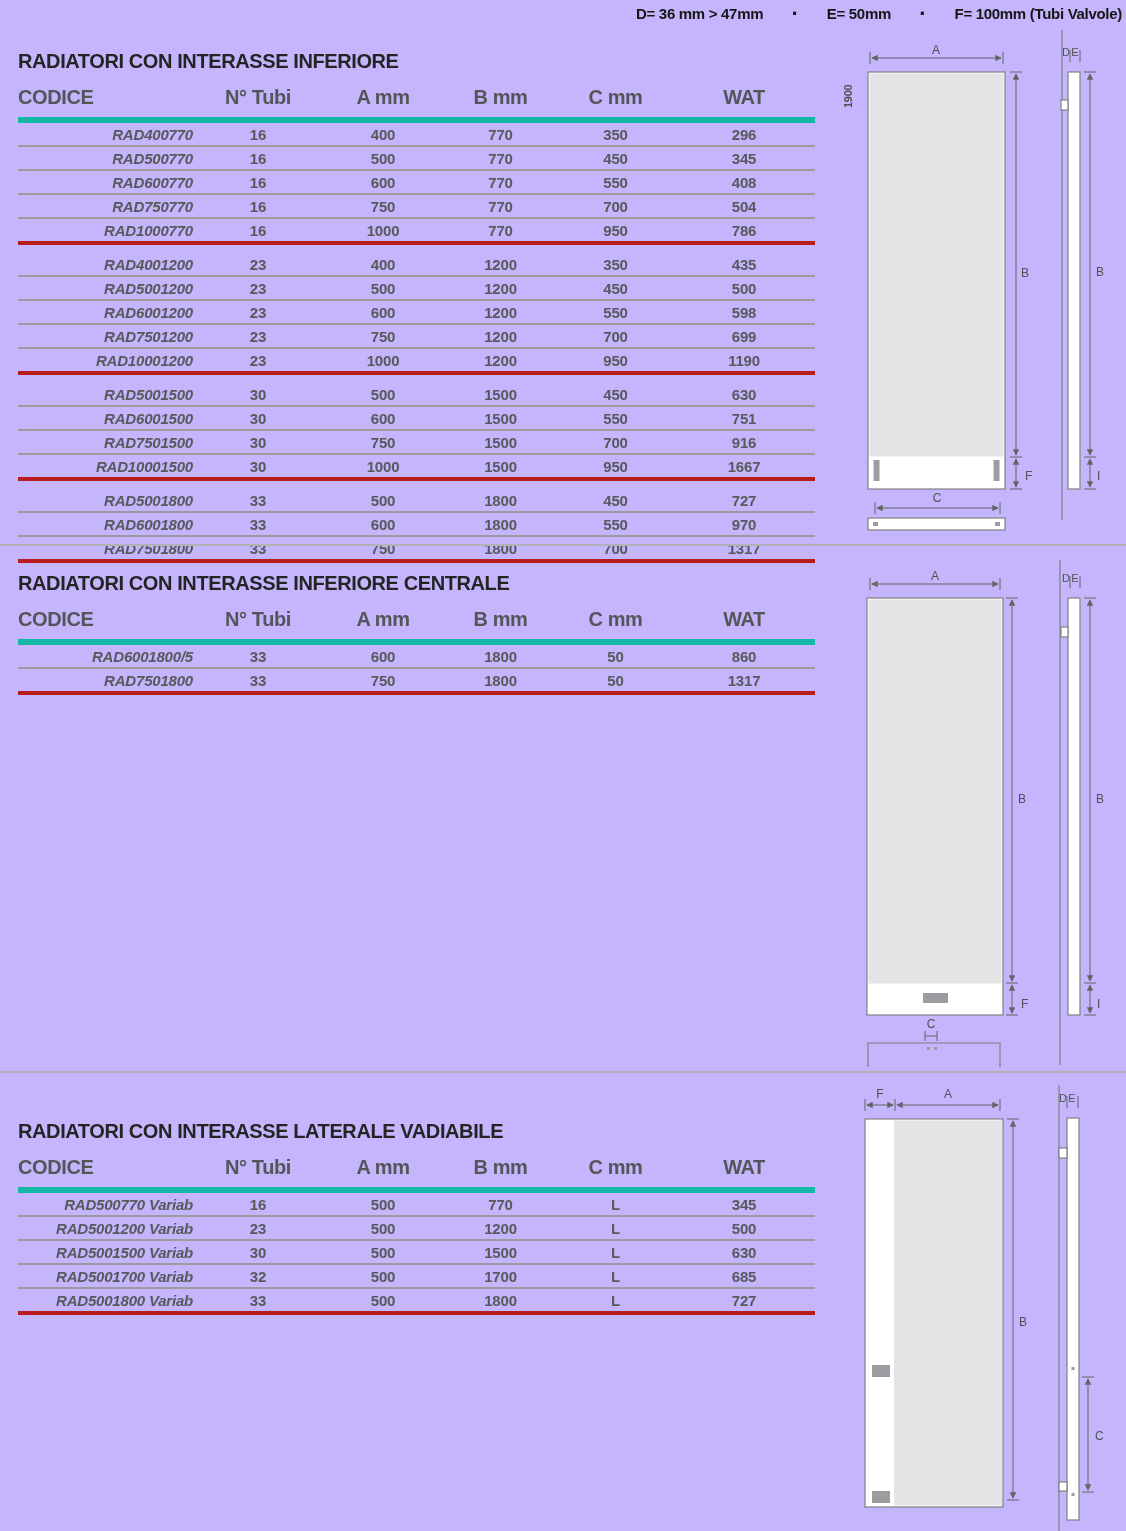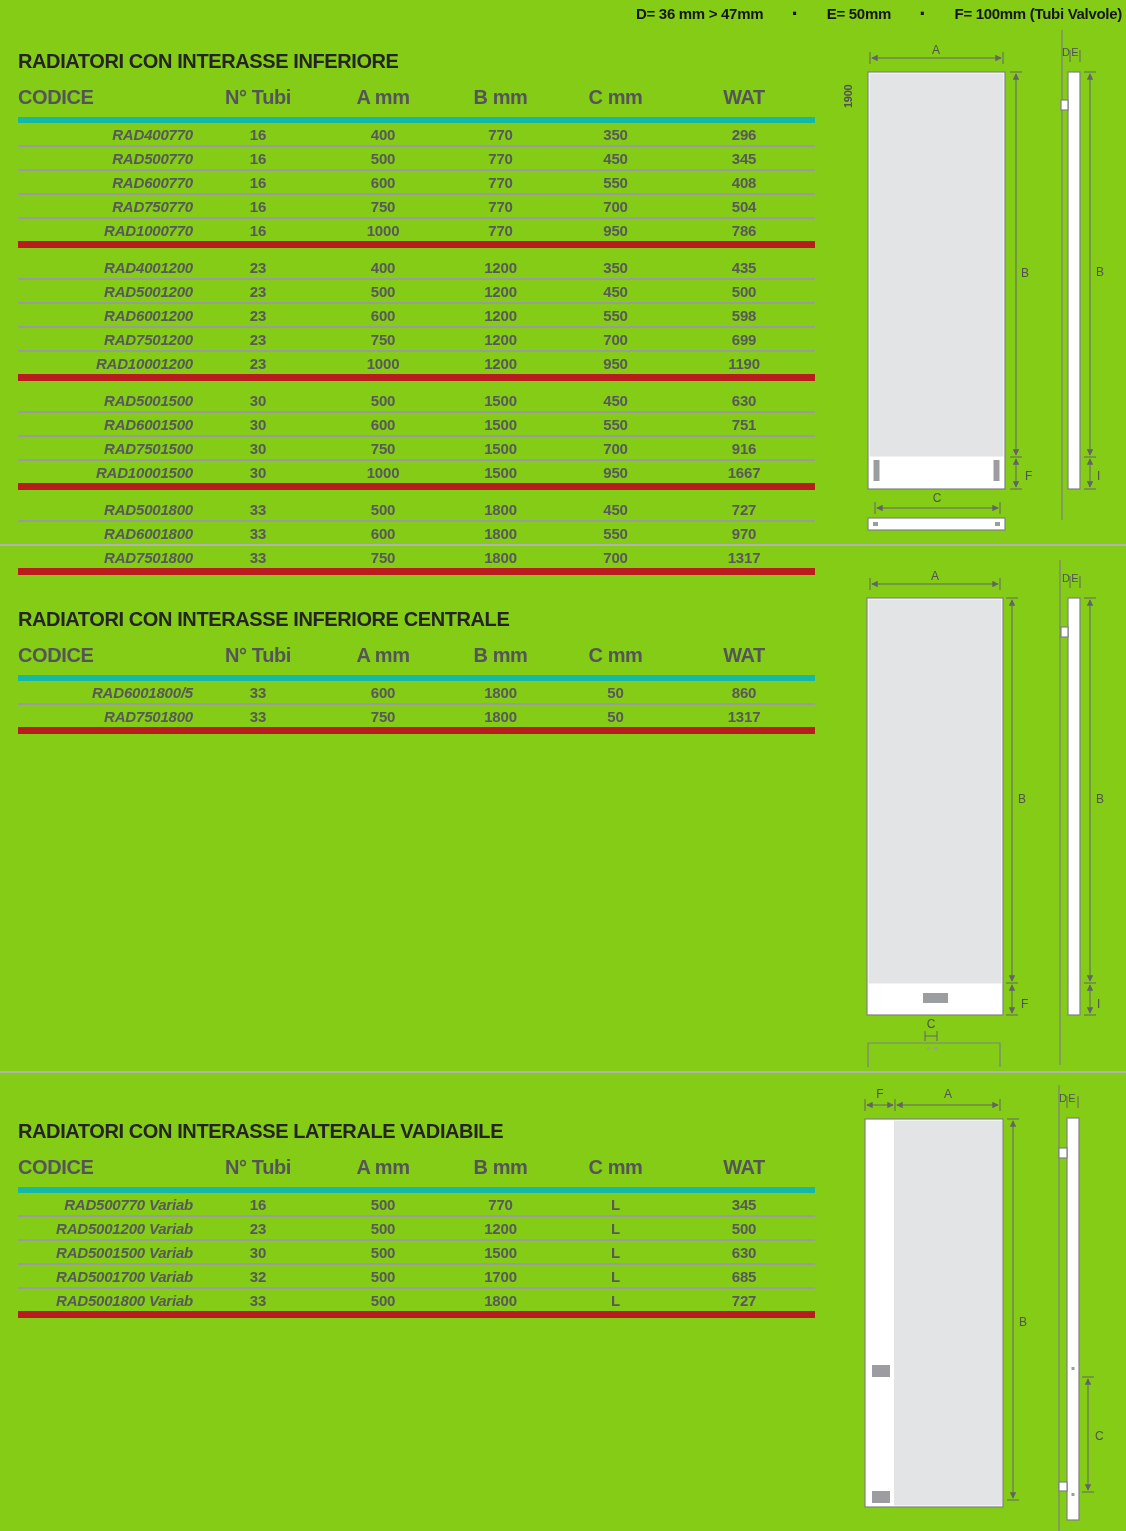--- a/index.html
+++ b/index.html
@@ -1,37 +1,37 @@
 <!DOCTYPE html>
 <html><head>
 <meta charset="utf-8">
 <style>
   html,body{margin:0;padding:0;background:#fff;}
-  .page{position:relative;width:1126px;height:1531px;background:#84cc16;
+  .page{position:relative;width:1126px;height:1531px;background:#c4b5fd;
         font-family:"Liberation Sans",sans-serif;overflow:hidden;color:#58595b;}
 
   
   .legend{position:absolute;top:5px;left:636px;width:486px;display:flex;
           justify-content:space-between;align-items:center;font-weight:bold;
           font-size:15px;letter-spacing:-0.3px;color:#161616;white-space:nowrap;}
   .legend .dot{font-size:22px;line-height:10px;color:#161616;}
 
   
   .section{position:absolute;left:18px;width:800px;}
-  #sec1{top:50px;} #sec2{top:608px;} #sec3{top:1120px;}
+  #sec1{top:50px;} #sec2{top:572px;} #sec3{top:1120px;}
   .section-title{margin:0 0 8px 0;font-size:20px;line-height:22px;font-weight:bold;
                  color:#242424;letter-spacing:-0.4px;}
   table.spec{border-collapse:collapse;table-layout:fixed;width:797px;}
   .spec th{font-size:20px;font-weight:bold;color:#545558;text-align:center;
            padding:6px 0 8px;border-bottom:6px solid #14b8a6;letter-spacing:-0.4px;}
   .spec th:first-child{text-align:left;}
   .spec td{font-size:15px;font-weight:bold;color:#58595b;text-align:center;
            padding:3px 0 2px;border-bottom:2px solid #9a9b9e;letter-spacing:-0.2px;}
   .spec td:first-child{text-align:right;font-style:italic;}
-  .spec tbody tr:last-child td{border-bottom:7px solid #b91c1c;}
+  .spec tbody tr:last-child td{border-bottom:4px solid #b91c1c;}
   .spec tbody + tbody tr:first-child td{padding-top:11px;}
 
   
   .sep-line{position:absolute;left:0;width:1126px;height:2px;background:#b1b2b4;}
   #sep1{top:544px;} #sep2{top:1071px;}
 
   
   svg.dg{position:absolute;overflow:visible;}
   .panel{fill:#ffffff;stroke:#7e8082;stroke-width:1.2;}
   .fillgray{fill:#e3e4e6;stroke:none;}

